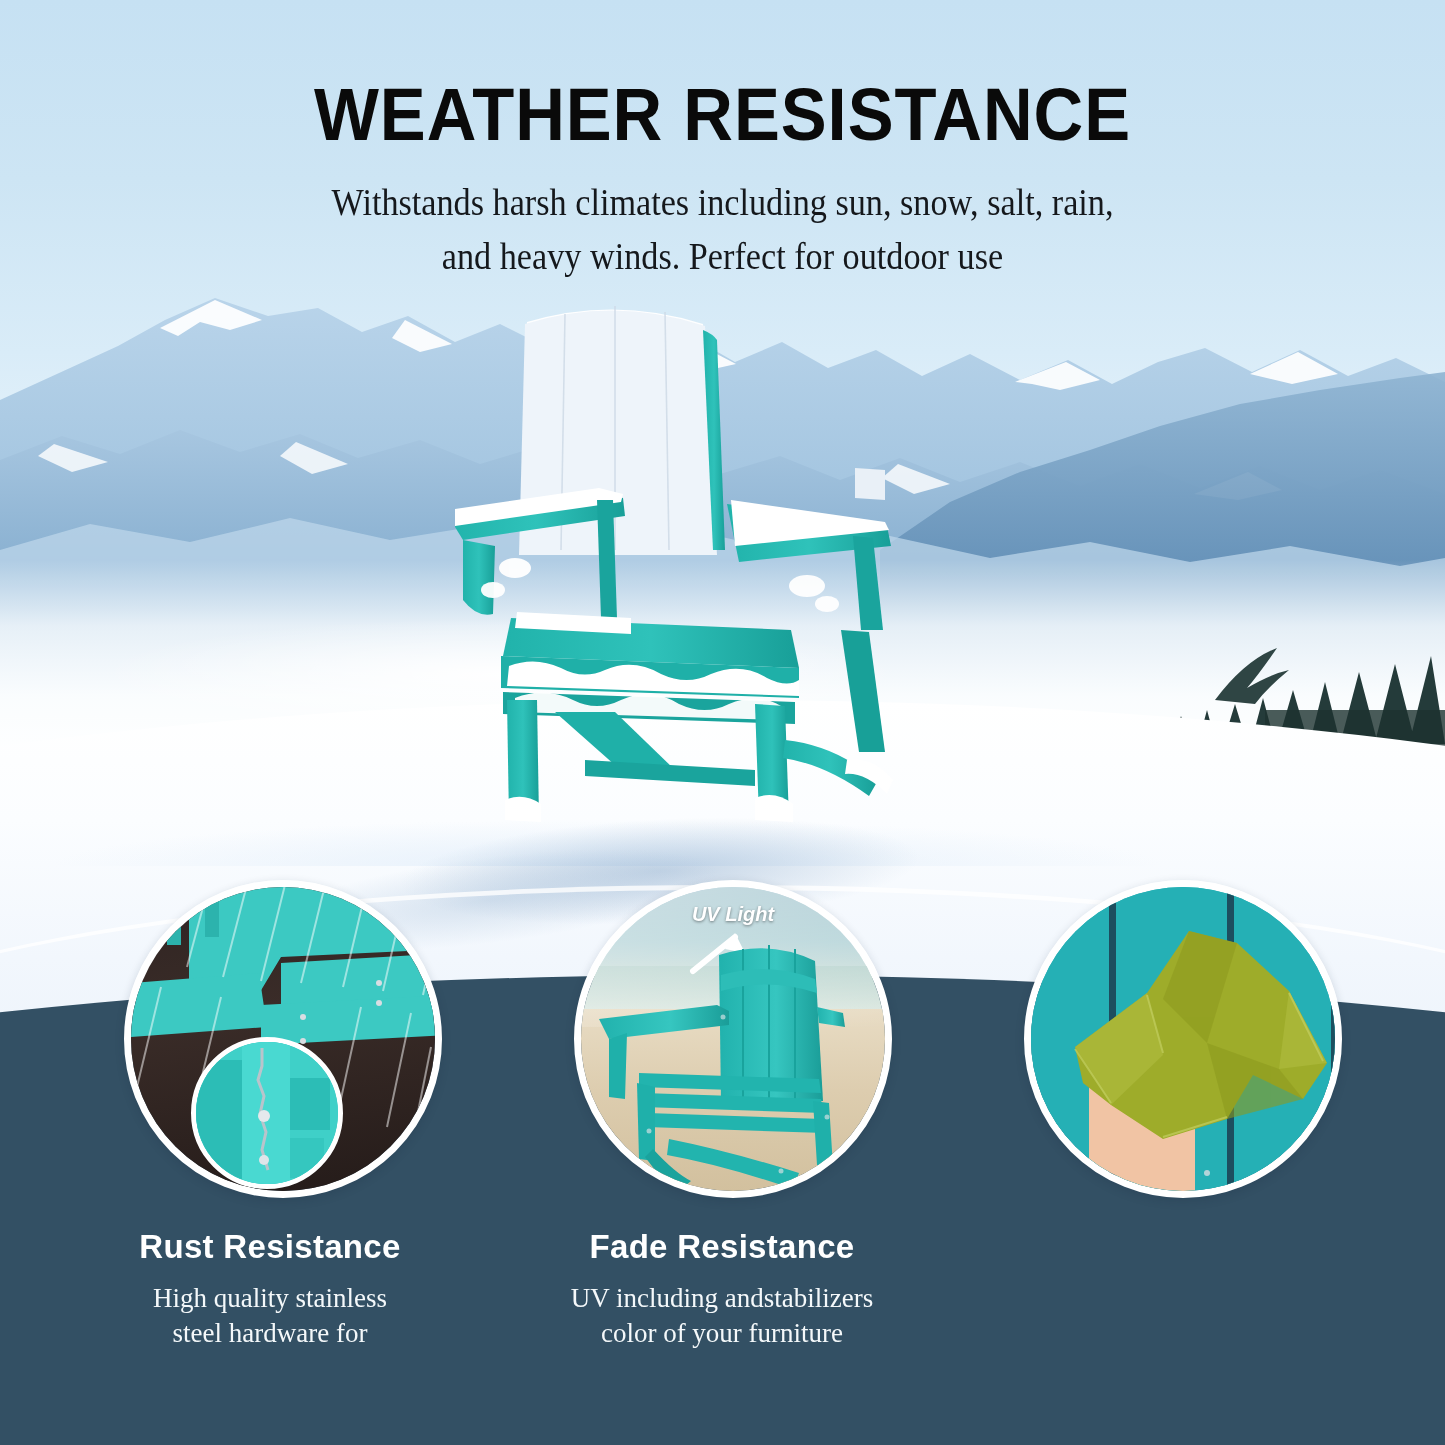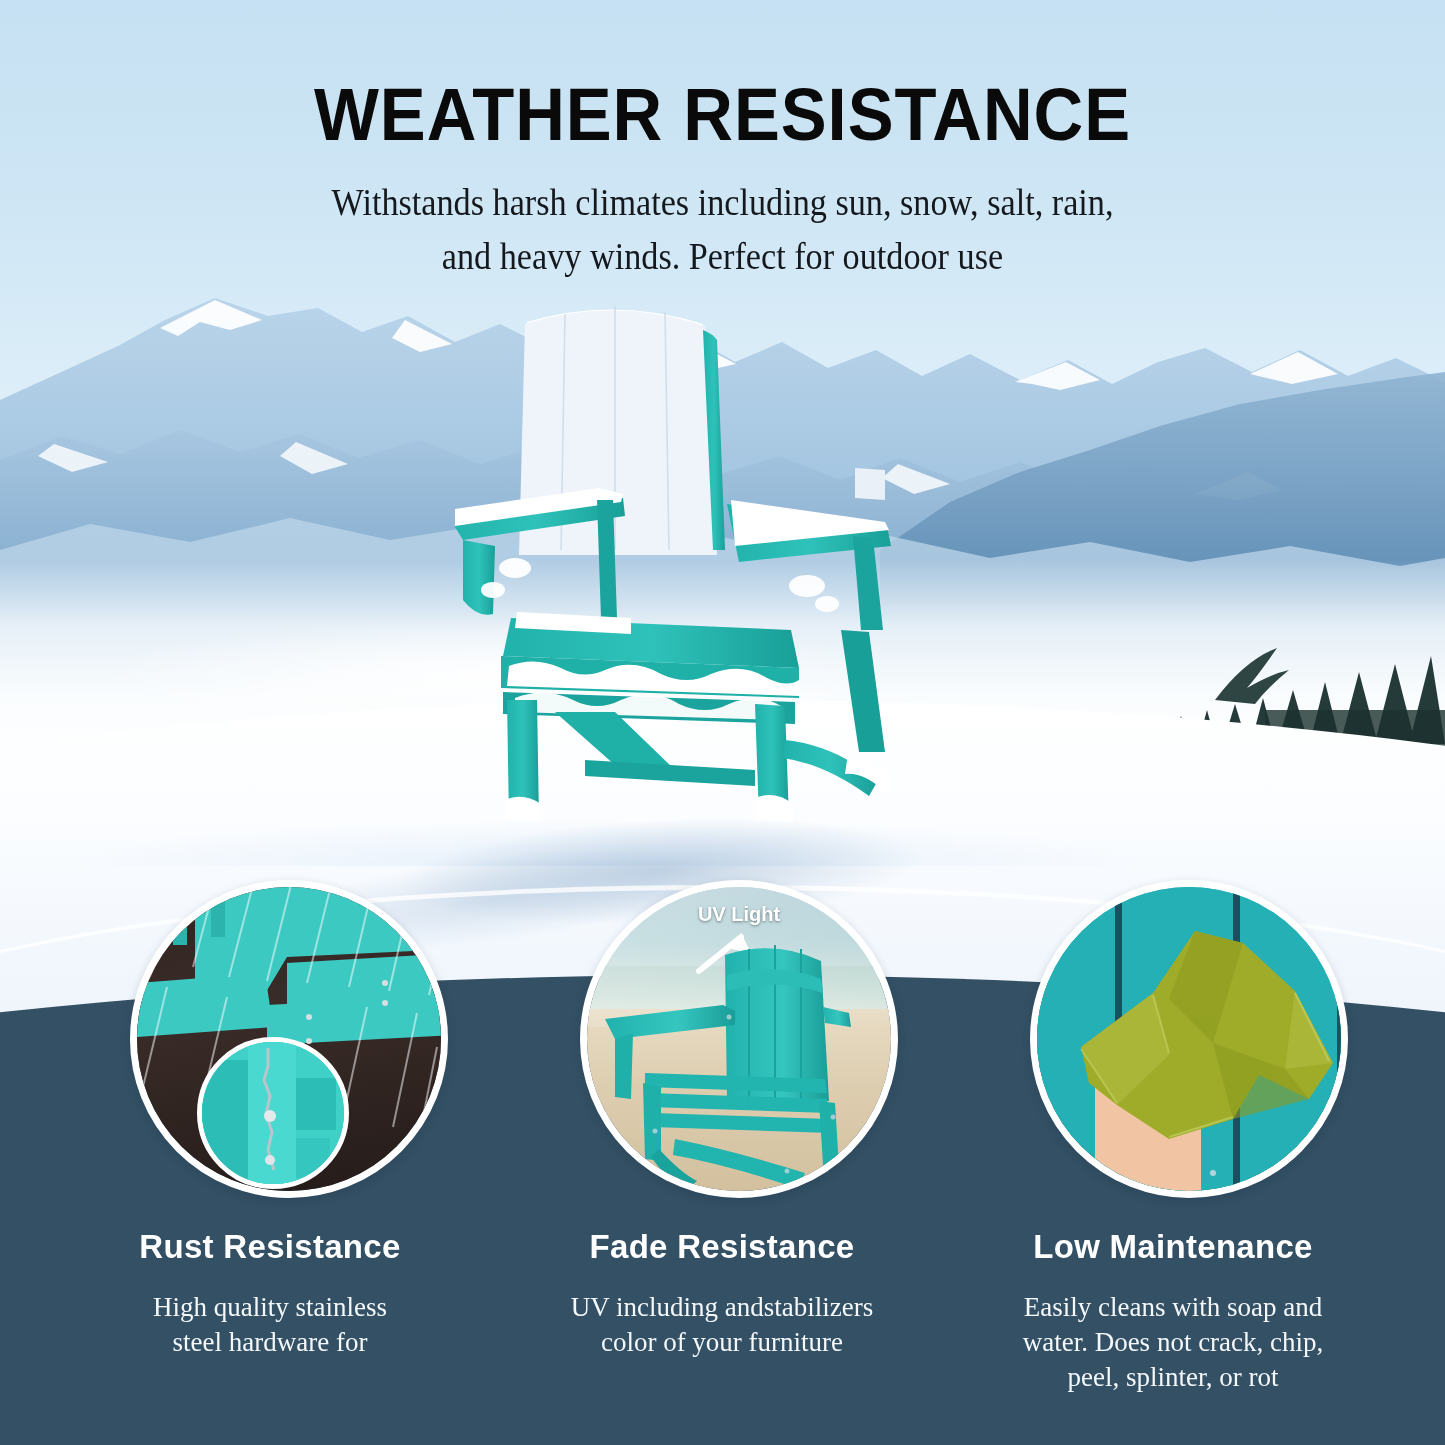--- a/index.html
+++ b/index.html
@@ -87,21 +87,21 @@
   .panel-stroke{
     position:absolute;left:0;bottom:380px;width:1445px;height:180px;
     border-radius:50%/100% 100% 0 0;
     border-top:5px solid rgba(255,255,255,.78);
     box-sizing:border-box;
     transform:scaleX(1.3);transform-origin:50% 100%;
     pointer-events:none;
   }
 
   
-  .circles{position:absolute;left:18px;top:880px;width:1167px;height:340px;}
+  .circles{position:absolute;left:12px;top:880px;width:1167px;height:340px;font-style:italic;}
   .circ{
     position:absolute;width:318px;height:318px;border-radius:50%;
     border:7px solid #ffffff;overflow:hidden;box-sizing:border-box;
     box-shadow:0 3px 10px rgba(20,40,60,.18);
   }
   .c1{left:112px;top:0;}
   .c2{left:562px;top:0;}
   .c3{left:1012px;top:0;}
   .circ-inner{position:absolute;left:0;top:0;width:100%;height:100%;}
 
@@ -137,21 +137,21 @@
 
   
   .features{position:absolute;left:0;top:1228px;width:1445px;height:200px;}
   .feat{position:absolute;width:420px;text-align:center;}
   .f1{left:60px;}
   .f2{left:512px;}
   .f3{left:963px;}
   .feat-title{
     font-family:"Liberation Sans",sans-serif;
     font-weight:bold;font-size:33px;color:#ffffff;letter-spacing:.3px;
-    margin-bottom:24px;
+    margin-bottom:15px;
   }
   .feat-desc{
     font-family:"Liberation Serif",serif;
     font-size:27px;line-height:1.3;color:#f4f8fa;text-align:center;
   }
   .feat-desc span{display:block;}
 </style>
 </head>
 <body>
 
@@ -485,28 +485,20 @@
     </div>
 
     <div class="feat f2">
       <div class="feat-title">Fade Resistance</div>
       <div class="feat-desc">
         <span>UV including andstabilizers</span>
         <span>color of your furniture</span>
       </div>
     </div>
 
-    <div class="feat f3">
-      <div class="feat-title">Low Maintenance</div>
-      <div class="feat-desc">
-        <span>Easily cleans with soap and</span>
-        <span>water. Does not crack, chip,</span>
-        <span>peel, splinter, or rot</span>
-      </div>
-    </div>
   </div>
 
   <div class="title">WEATHER RESISTANCE</div>
   <div class="subtitle">
     <span>Withstands harsh climates including sun, snow, salt, rain,</span>
     <span>and heavy winds. Perfect for outdoor use</span>
   </div>
 
 </div>
 

